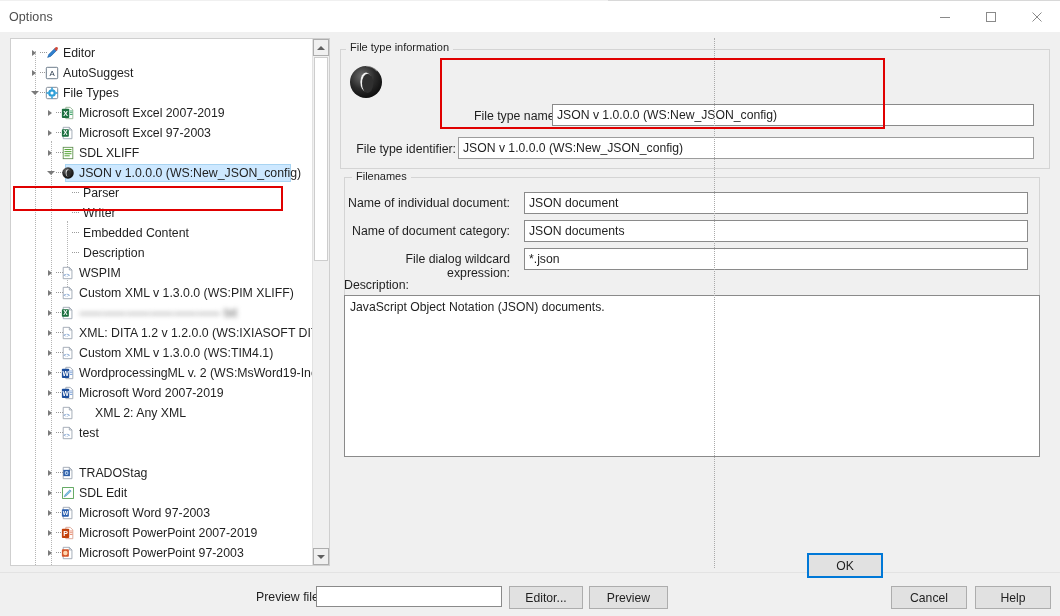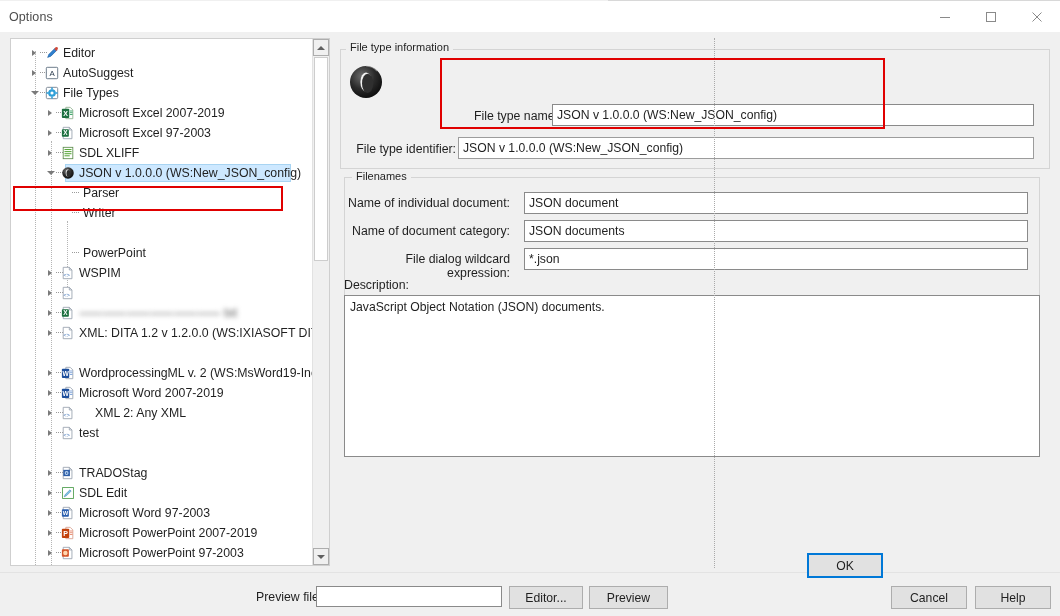--- a/index.html
+++ b/index.html
@@ -220,23 +220,27 @@
             <div class="lbl" style="left: 68px;">JSON v 1.0.0.0 (WS:New_JSON_config)</div>
           </div>
           <div class="row" style="position: absolute; left: 0px; right: 0px; top: 164px;">
             <div class="dots" style="left: 61px;"></div>
             <div class="lbl" style="left: 72px;">Writer</div>
           </div>
           <div class="row" style="position: absolute; left: 0px; right: 0px; top: 144px;">
             <div class="dots" style="left: 61px;"></div>
             <div class="lbl" style="left: 72px;">Parser</div>
           </div>
+          <div class="row" style="position: absolute; left: 0px; right: 0px; top: 184px;">
+            <div class="dots" style="left: 61px;"></div>
+            <div class="lbl" style="left: 72px;">Embedded Content</div>
+          </div>
           <div class="row" style="position: absolute; left: 0px; right: 0px; top: 204px;">
             <div class="dots" style="left: 61px;"></div>
-            <div class="lbl" style="left: 72px;">PowerPoint</div>
+            <div class="lbl" style="left: 72px;">Description</div>
           </div>
           <div class="row" style="position: absolute; left: 0px; right: 0px; top: 224px;">
             <div class="arrow" style="left: 36px;"></div>
             <div class="dots" style="left: 45px;"></div>
             <div class="ico" style="left: 50px;">
               <svg width="14" height="14" viewBox="0 0 16 16">
                 <path d="M2.5 1.5 h7 l3 3 v10 h-10 z" fill="#ffffff" stroke="#9aa4b0" stroke-width="1"></path>
                 <path d="M9.5 1.5 v3 h3" fill="none" stroke="#9aa4b0" stroke-width="1"></path>
                 <text x="6.6" y="12" font-size="6.2" font-family="sans-serif" text-anchor="middle" fill="#3b6fb5">&lt;&gt;</text>
               </svg>
@@ -246,20 +250,21 @@
           <div class="row" style="position: absolute; left: 0px; right: 0px; top: 244px;">
             <div class="arrow" style="left: 36px;"></div>
             <div class="dots" style="left: 45px;"></div>
             <div class="ico" style="left: 50px;">
               <svg width="14" height="14" viewBox="0 0 16 16">
                 <path d="M2.5 1.5 h7 l3 3 v10 h-10 z" fill="#ffffff" stroke="#9aa4b0" stroke-width="1"></path>
                 <path d="M9.5 1.5 v3 h3" fill="none" stroke="#9aa4b0" stroke-width="1"></path>
                 <text x="6.6" y="12" font-size="6.2" font-family="sans-serif" text-anchor="middle" fill="#3b6fb5">&lt;&gt;</text>
               </svg>
             </div>
+            <div class="lbl" style="left: 68px;">Custom XML v 1.3.0.0 (WS:PIM XLIFF)</div>
           </div>
           <div class="row" style="position: absolute; left: 0px; right: 0px; top: 264px;">
             <div class="arrow" style="left: 36px;"></div>
             <div class="dots" style="left: 45px;"></div>
             <div class="ico" style="left: 50px;">
               <svg width="14" height="14" viewBox="0 0 16 16">
                 <path d="M2.5 1.5 h7 l3 3 v10 h-10 z" fill="#ffffff" stroke="#9aa4b0" stroke-width="1"></path>
                 <path d="M9.5 1.5 v3 h3" fill="none" stroke="#9aa4b0" stroke-width="1"></path>
                 <rect x="1" y="3.6" width="8" height="8.6" rx="1" fill="#1d7040"></rect>
                 <text x="5" y="10.6" font-size="7.4" font-weight="bold" font-family="sans-serif" text-anchor="middle" fill="#ffffff">X</text>
@@ -271,20 +276,32 @@
             <div class="arrow" style="left: 36px;"></div>
             <div class="dots" style="left: 45px;"></div>
             <div class="ico" style="left: 50px;">
               <svg width="14" height="14" viewBox="0 0 16 16">
                 <path d="M2.5 1.5 h7 l3 3 v10 h-10 z" fill="#ffffff" stroke="#9aa4b0" stroke-width="1"></path>
                 <path d="M9.5 1.5 v3 h3" fill="none" stroke="#9aa4b0" stroke-width="1"></path>
                 <text x="6.6" y="12" font-size="6.2" font-family="sans-serif" text-anchor="middle" fill="#3b6fb5">&lt;&gt;</text>
               </svg>
             </div>
             <div class="lbl" style="left: 68px;">XML: DITA 1.2 v 1.2.0.0 (WS:IXIASOFT DITA_April</div>
+          </div>
+          <div class="row" style="position: absolute; left: 0px; right: 0px; top: 304px;">
+            <div class="arrow" style="left: 36px;"></div>
+            <div class="dots" style="left: 45px;"></div>
+            <div class="ico" style="left: 50px;">
+              <svg width="14" height="14" viewBox="0 0 16 16">
+                <path d="M2.5 1.5 h7 l3 3 v10 h-10 z" fill="#ffffff" stroke="#9aa4b0" stroke-width="1"></path>
+                <path d="M9.5 1.5 v3 h3" fill="none" stroke="#9aa4b0" stroke-width="1"></path>
+                <text x="6.6" y="12" font-size="6.2" font-family="sans-serif" text-anchor="middle" fill="#3b6fb5">&lt;&gt;</text>
+              </svg>
+            </div>
+            <div class="lbl" style="left: 68px;">Custom XML v 1.3.0.0 (WS:TIM4.1)</div>
           </div>
           <div class="row" style="position: absolute; left: 0px; right: 0px; top: 324px;">
             <div class="arrow" style="left: 36px;"></div>
             <div class="dots" style="left: 45px;"></div>
             <div class="ico" style="left: 50px;">
               <svg width="14" height="14" viewBox="0 0 16 16">
                 <path d="M5.5 1.5 h5 l3 3 v10 h-8 z" fill="#ffffff" stroke="#9aa4b0"></path>
                 <rect x="1" y="3" width="8.4" height="10.6" rx="1" fill="#1e4f9c"></rect>
                 <text x="5.2" y="11" font-size="7.6" font-weight="bold" font-family="sans-serif" text-anchor="middle" fill="#ffffff">W</text>
                 <rect x="10" y="5.2" width="3.2" height="1" fill="#7aa0d8"></rect>

